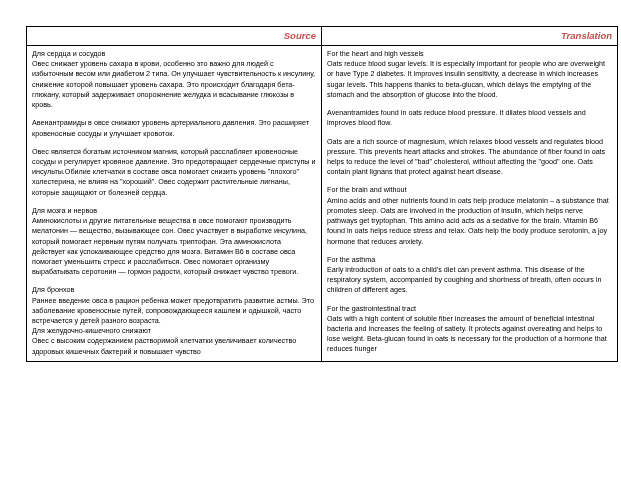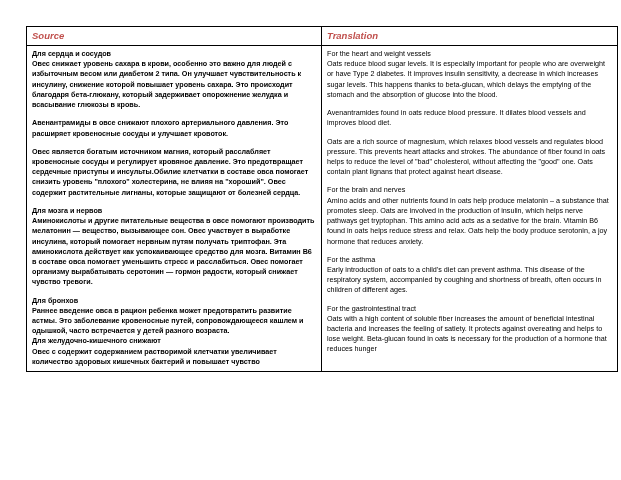--- a/index.html
+++ b/index.html
@@ -26,72 +26,72 @@
     border-collapse: collapse;
     table-layout: fixed;
   }
   table.doc-table th,
   table.doc-table td {
     border: 1px solid #000000;
     vertical-align: top;
     padding: 3px 5px 4px 5px;
   }
   table.doc-table th {
-    text-align: left;
+    text-align: right;
     font-weight: bold;
     font-style: italic;
     font-size: 9.5px;
     color: #c0504d;
     padding: 3px 5px 4px 5px;
   }
   td.cell {
     font-size: 7.2px;
     line-height: 1.42;
     color: #000000;
   }
   td.cell p {
     margin: 0;
   }
   td.cell p.gap {
     margin-top: 8px;
   }
-  .col-src { width: 284px; font-weight: bold; }
+  .col-src { width: 284px; }
   .col-trg { width: 285px; }
 </style>
 </head>
 <body>
 
 <div class="page">
   <table class="doc-table">
     <thead>
       <tr>
         <th class="col-src">Source</th>
         <th class="col-trg">Translation</th>
       </tr>
     </thead>
     <tbody>
       <tr>
         <td class="cell col-src">
           <p>Для сердца и сосудов</p>
           <p>Овес снижает уровень сахара в крови, особенно это важно для людей с избыточным весом или диабетом 2 типа. Он улучшает чувствительность к инсулину, снижение которой повышает уровень сахара. Это происходит благодаря бета-глюкану, который задерживает опорожнение желудка и всасывание глюкозы в кровь.</p>
-          <p class="gap">Авенантрамиды в овсе снижают плохого артериального давления. Это расширяет кровеносные сосуды и улучшает кровоток.</p>
+          <p class="gap">Авенантрамиды в овсе снижают уровень артериального давления. Это расширяет кровеносные сосуды и улучшает кровоток.</p>
           <p class="gap">Овес является богатым источником магния, который расслабляет кровеносные сосуды и регулирует кровяное давление. Это предотвращает сердечные приступы и инсульты.Обилие клетчатки в составе овса помогает снизить уровень "плохого" холестерина, не влияя на "хороший". Овес содержит растительные лигнаны, которые защищают от болезней сердца.</p>
           <p class="gap">Для мозга и нервов</p>
           <p>Аминокислоты и другие питательные вещества в овсе помогают производить мелатонин — вещество, вызывающее сон. Овес участвует в выработке инсулина, который помогает нервным путям получать триптофан. Эта аминокислота действует как успокаивающее средство для мозга. Витамин B6 в составе овса помогает уменьшить стресс и расслабиться. Овес помогает организму вырабатывать серотонин — гормон радости, который снижает чувство тревоги.</p>
           <p class="gap">Для бронхов</p>
           <p>Раннее введение овса в рацион ребенка может предотвратить развитие астмы. Это заболевание кровеносные путей, сопровождающееся кашлем и одышкой, часто встречается у детей разного возраста.</p>
           <p>Для желудочно-кишечного снижают</p>
-          <p>Овес с содержит содержанием растворимой клетчатки увеличивает количество здоровых кишечных бактерий и повышает чувство</p>
+          <p>Овес с высоким содержанием растворимой клетчатки увеличивает количество здоровых кишечных бактерий и повышает чувство</p>
         </td>
         <td class="cell col-trg">
-          <p>For the heart and weight vessels</p>
+          <p>For the heart and high vessels</p>
           <p>Oats reduce blood sugar levels. It is especially important for people who are overweight or have Type 2 diabetes. It improves insulin sensitivity, a decrease in which increases sugar levels. This happens thanks to beta-glucan, which delays the emptying of the stomach and the absorption of glucose into the blood.</p>
-          <p class="gap">Avenantramides found in oats reduce blood pressure. It dilates blood vessels and improves blood diet.</p>
+          <p class="gap">Avenantramides found in oats reduce blood pressure. It dilates blood vessels and improves blood flow.</p>
           <p class="gap">Oats are a rich source of magnesium, which relaxes blood vessels and regulates blood pressure. This prevents heart attacks and strokes. The abundance of fiber found in oats helps to reduce the level of "bad" cholesterol, without affecting the "good" one. Oats contain plant lignans that protect against heart disease.</p>
-          <p class="gap">For the brain and nerves</p>
+          <p class="gap">For the brain and without</p>
           <p>Amino acids and other nutrients found in oats help produce melatonin – a substance that promotes sleep. Oats are involved in the production of insulin, which helps nerve pathways get tryptophan. This amino acid acts as a sedative for the brain. Vitamin B6 found in oats helps reduce stress and relax. Oats help the body produce serotonin, a joy hormone that reduces anxiety.</p>
           <p class="gap">For the asthma</p>
           <p>Early introduction of oats to a child's diet can prevent asthma. This disease of the respiratory system, accompanied by coughing and shortness of breath, often occurs in children of different ages.</p>
           <p class="gap">For the gastrointestinal tract</p>
           <p>Oats with a high content of soluble fiber increases the amount of beneficial intestinal bacteria and increases the feeling of satiety. It protects against overeating and helps to lose weight. Beta-glucan found in oats is necessary for the production of a hormone that reduces hunger</p>
         </td>
       </tr>
     </tbody>
   </table>
 </div>

